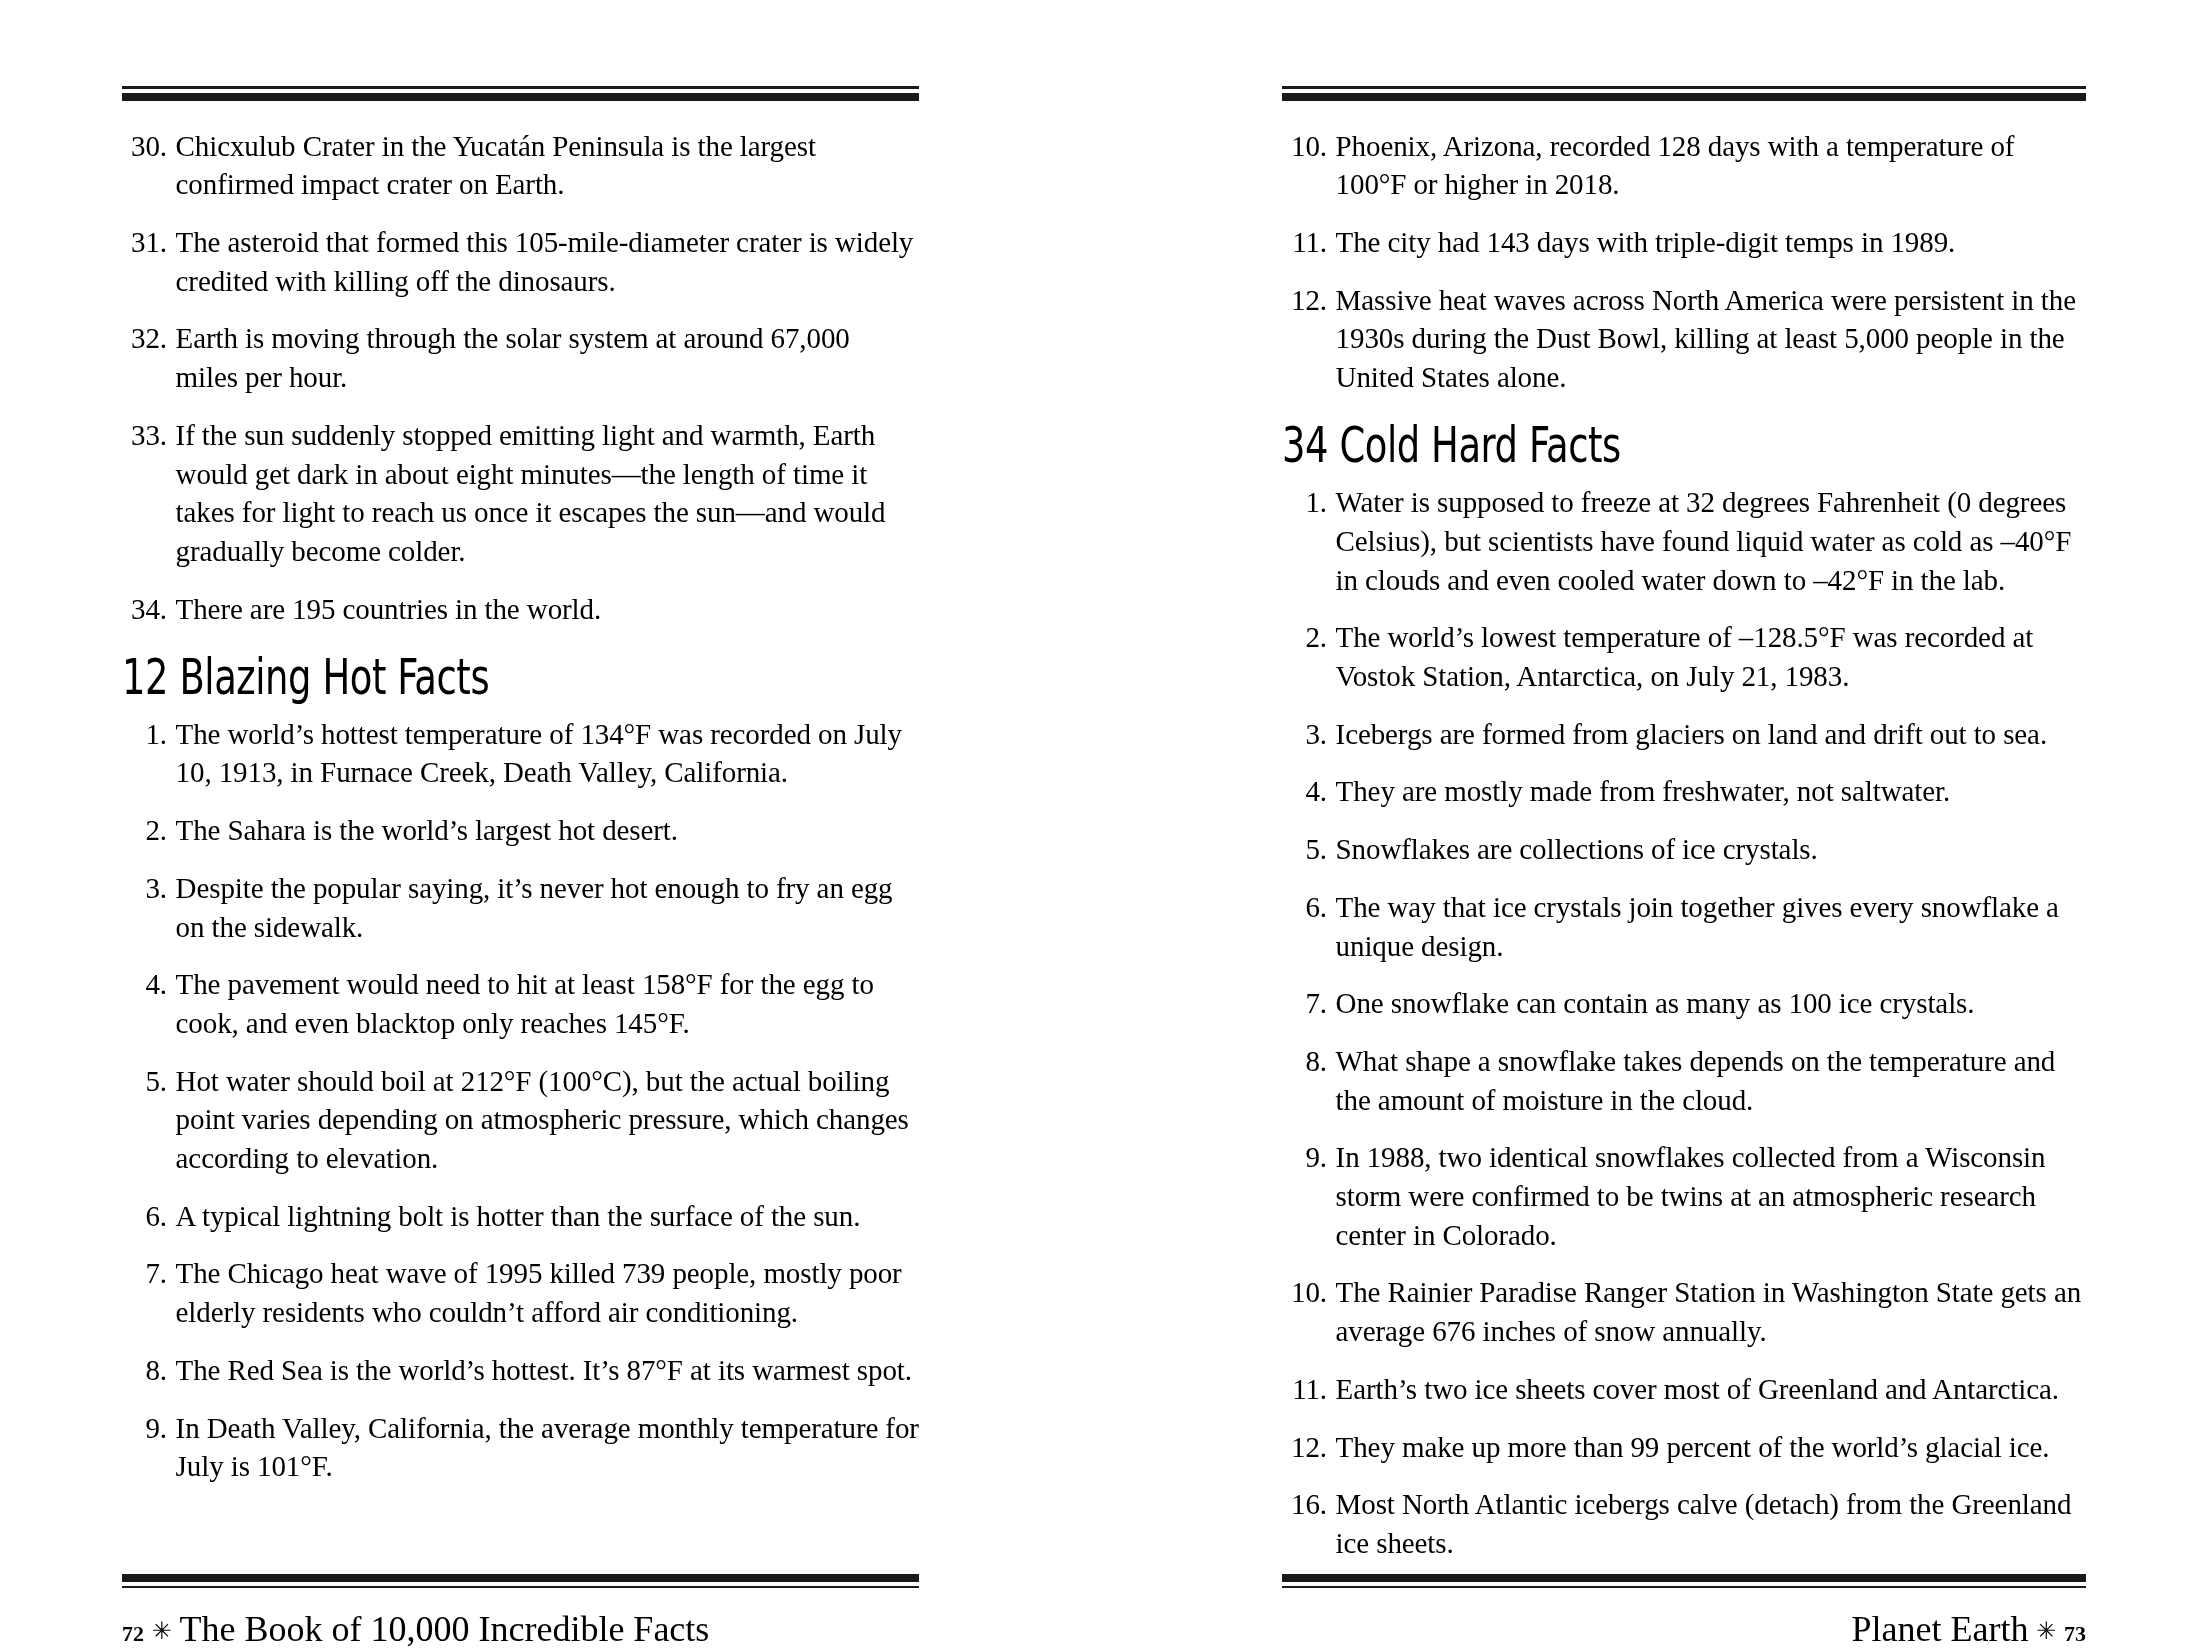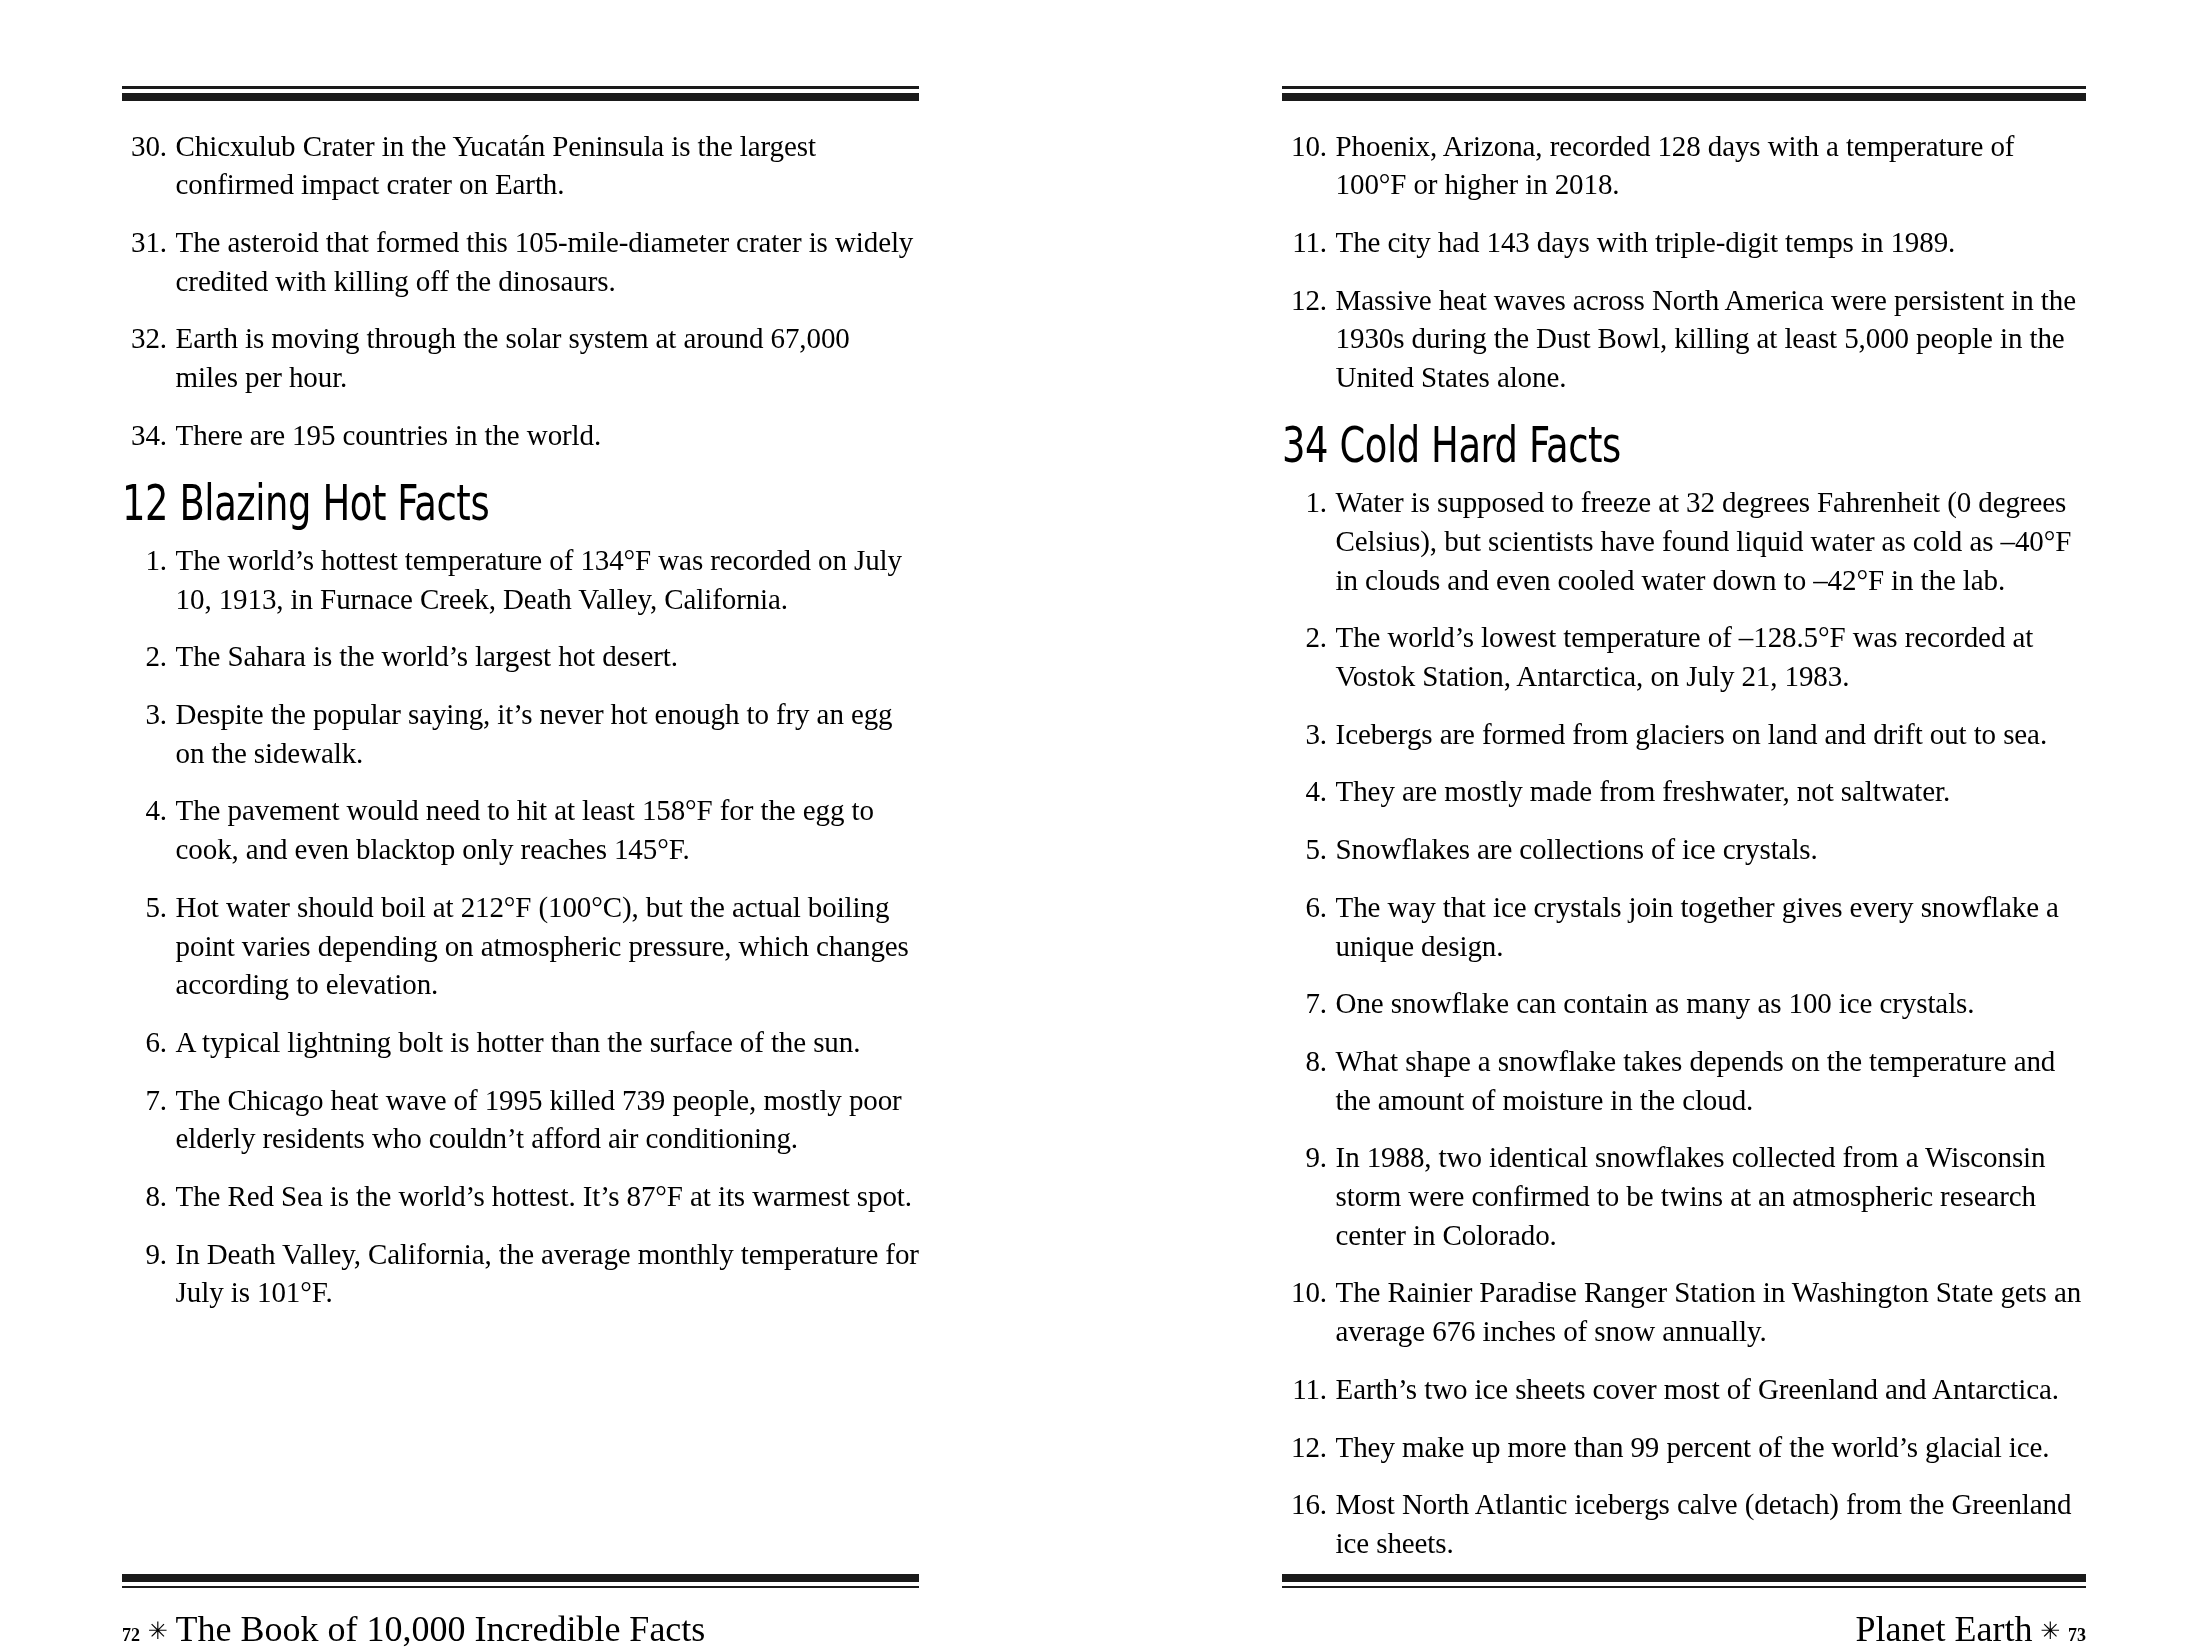--- a/index.html
+++ b/index.html
@@ -129,21 +129,21 @@
     display: flex;
     align-items: baseline;
     white-space: nowrap;
   }
   .footer-left  { justify-content: flex-start; }
   .footer-right { justify-content: flex-end; }
 
   .folio {
     font-weight: bold;
     font-style: normal;
-    font-size: 18px;
+    font-size: 22px;
   }
   .book-title {
     font-size: 36px;
     text-align: center;
   }
   .star-sep {
     font-style: normal;
     font-size: 24px;
     padding: 0 7.7px;
     position: relative;
@@ -172,20 +172,24 @@
           </li>
           <li class="fact-item">
             <span class="fact-num num-w2">31.</span>
             <span class="fact-text">The asteroid that formed this 105-mile-diameter crater is widely credited with killing off the dinosaurs.</span>
           </li>
           <li class="fact-item">
             <span class="fact-num num-w2">32.</span>
             <span class="fact-text">Earth is moving through the solar system at around 67,000 miles per hour.</span>
           </li>
           <li class="fact-item">
+            <span class="fact-num num-w2">33.</span>
+            <span class="fact-text">If the sun suddenly stopped emitting light and warmth, Earth would get dark in about eight minutes—the length of time it takes for light to reach us once it escapes the sun—and would gradually become colder.</span>
+          </li>
+          <li class="fact-item">
             <span class="fact-num num-w2">34.</span>
             <span class="fact-text">There are 195 countries in the world.</span>
           </li>
         </ol>
 
       <h2 class="section-heading">12 Blazing Hot Facts</h2>
 
       <ol class="fact-list" id="left-section-list">
           <li class="fact-item">
             <span class="fact-num num-w1">1.</span>

